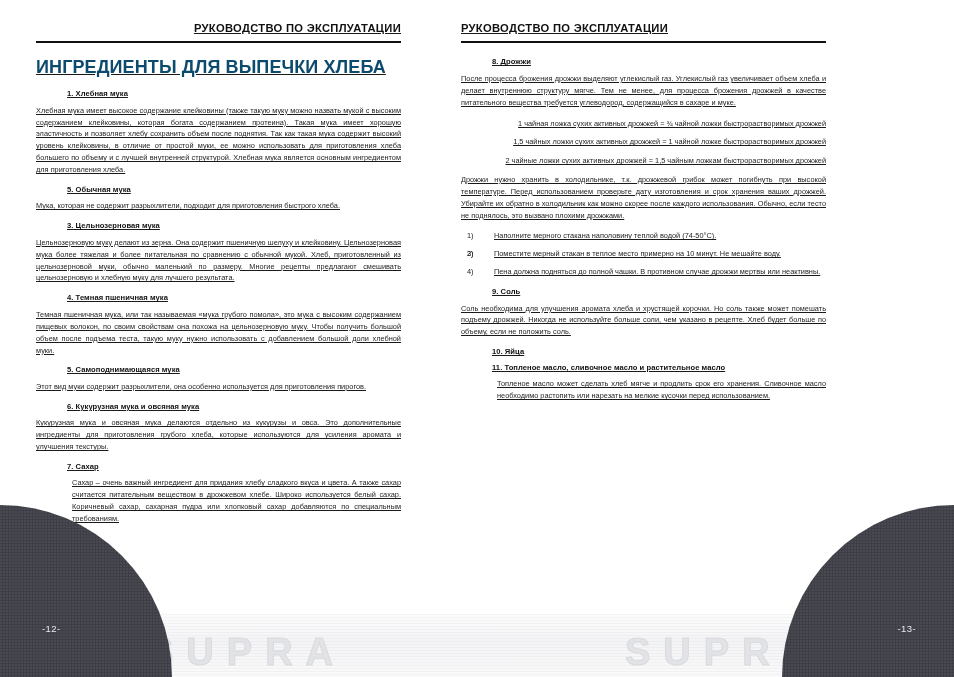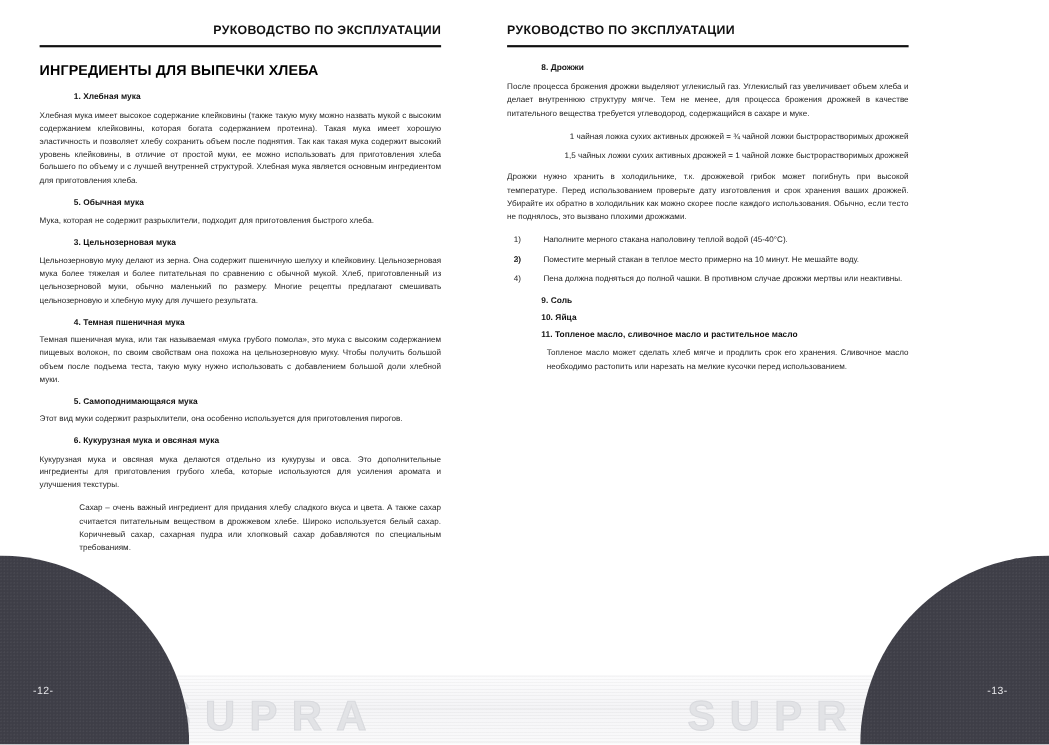--- a/index.html
+++ b/index.html
@@ -14,20 +14,21 @@
   .page {
     position: relative;
     width: 954px;
     height: 677px;
     overflow: hidden;
     background: #ffffff;
   }
   .spread {
     display: flex;
     width: 862px;
+    text-decoration: underline;
   }
   .sheet {
     position: relative;
     width: 477px;
     box-sizing: border-box;
   }
   .sheet-left  { padding: 22px 30px 0 36px; }
   .sheet-right { padding: 22px 36px 0 30px; }
 
   .runhead {
@@ -41,26 +42,26 @@
   .runhead.align-right { text-align: right; }
   .runhead.align-left  { text-align: left; }
 
   .rule {
     border: 0;
     border-top: 2.6px solid #111;
     margin: 0 0 14px 0;
   }
 
   h1.doc-title {
-    font-size: 13px;
+    font-size: 18px;
     font-weight: bold;
     letter-spacing: 0.1px;
     margin: 0 0 11px 0;
     line-height: 1.15;
-    color: #000000;
+    color: #0c4a6e;
   }
 
   h2.sec-title {
     font-size: 7.6px;
     font-weight: bold;
     margin: 0 0 6px 0;
     line-height: 1.25;
     color: #111;
     letter-spacing: 0.05px;
     padding-left: 31px;
@@ -166,21 +167,21 @@
     border-radius: 172px 0 0 0;
   }
   .pagenum {
     position: absolute;
     bottom: 43px;
     font-size: 9.5px;
     color: #e9e9ec;
     letter-spacing: 0.4px;
     font-family: "Liberation Sans", sans-serif;
   }
-  .pagenum-left  { left: 30px; }
+  .pagenum-left  { left: 42px; }
   .pagenum-right { right: 38px; }
 </style>
 </head>
 <body>
 
 <div class="page">
 
   <div class="spread">
 
     <div class="sheet sheet-left">
@@ -201,57 +202,60 @@
 
       <h2 class="sec-title">4. Темная пшеничная мука</h2>
       <p class="body">Темная пшеничная мука, или так называемая «мука грубого помола», это мука с высоким содержанием пищевых волокон, по своим свойствам она похожа на цельнозерновую муку. Чтобы получить большой объем после подъема теста, такую муку нужно использовать с добавлением большой доли хлебной муки.</p>
 
       <h2 class="sec-title">5. Самоподнимающаяся мука</h2>
       <p class="body nojust">Этот вид муки содержит разрыхлители, она особенно используется для приготовления пирогов.</p>
 
       <h2 class="sec-title">6. Кукурузная мука и овсяная мука</h2>
       <p class="body">Кукурузная мука и овсяная мука делаются отдельно из кукурузы и овса. Это дополнительные ингредиенты для приготовления грубого хлеба, которые используются для усиления аромата и улучшения текстуры.</p>
 
+      <h2 class="sec-title">7. Сахар</h2>
       <p class="body last">Сахар – очень важный ингредиент для придания хлебу сладкого вкуса и цвета. А также сахар считается питательным веществом в дрожжевом хлебе. Широко используется белый сахар. Коричневый сахар, сахарная пудра или хлопковый сахар добавляются по специальным требованиям.</p>
 
     </div>
 
     <div class="sheet sheet-right">
 
       <div class="runhead align-left">РУКОВОДСТВО ПО ЭКСПЛУАТАЦИИ</div>
       <hr class="rule">
 
       <h2 class="sec-title">8. Дрожжи</h2>
       <p class="body">После процесса брожения дрожжи выделяют углекислый газ. Углекислый газ увеличивает объем хлеба и делает внутреннюю структуру мягче. Тем не менее, для процесса брожения дрожжей в качестве питательного вещества требуется углеводород, содержащийся в сахаре и муке.</p>
 
       <p class="equiv">1 чайная ложка сухих активных дрожжей = ¾ чайной ложки быстрорастворимых дрожжей</p>
       <p class="equiv">1,5 чайных ложки сухих активных дрожжей = 1 чайной ложке быстрорастворимых дрожжей</p>
+      <p class="equiv">2 чайные ложки сухих активных дрожжей = 1,5 чайным ложкам быстрорастворимых дрожжей</p>
 
       <p class="body">Дрожжи нужно хранить в холодильнике, т.к. дрожжевой грибок может погибнуть при высокой температуре. Перед использованием проверьте дату изготовления и срок хранения ваших дрожжей. Убирайте их обратно в холодильник как можно скорее после каждого использования. Обычно, если тесто не поднялось, это вызвано плохими дрожжами.</p>
 
 
       <ol class="steps">
         <li>
           <span class="num">1)</span>
-          <span>Наполните мерного стакана наполовину теплой водой (45-40°С).</span>
+          <span>Наполните мерного стакана наполовину теплой водой (74-50°С).</span>
         </li>
         <li>
           <span class="num">2)</span>
         </li>
         <li>
           <span class="num">3)</span>
           <span>Поместите мерный стакан в теплое место примерно на 10 минут. Не мешайте воду.</span>
         </li>
         <li>
           <span class="num">4)</span>
           <span>Пена должна подняться до полной чашки. В противном случае дрожжи мертвы или неактивны.</span>
         </li>
       </ol>
 
       <h2 class="sec-title">9. Соль</h2>
+      <p class="body">Соль необходима для улучшения аромата хлеба и хрустящей корочки. Но соль также может помешать подъему дрожжей. Никогда не используйте больше соли, чем указано в рецепте. Хлеб будет больше по объему, если не положить соль.</p>
 
       <h2 class="sec-title">10. Яйца</h2>
 
       <h2 class="sec-title">11. Топленое масло, сливочное масло и растительное масло</h2>
       <p class="body last">Топленое масло может сделать хлеб мягче и продлить срок его хранения. Сливочное масло необходимо растопить или нарезать на мелкие кусочки перед использованием.</p>
 
     </div>
   </div>
 
   <div class="footer">

